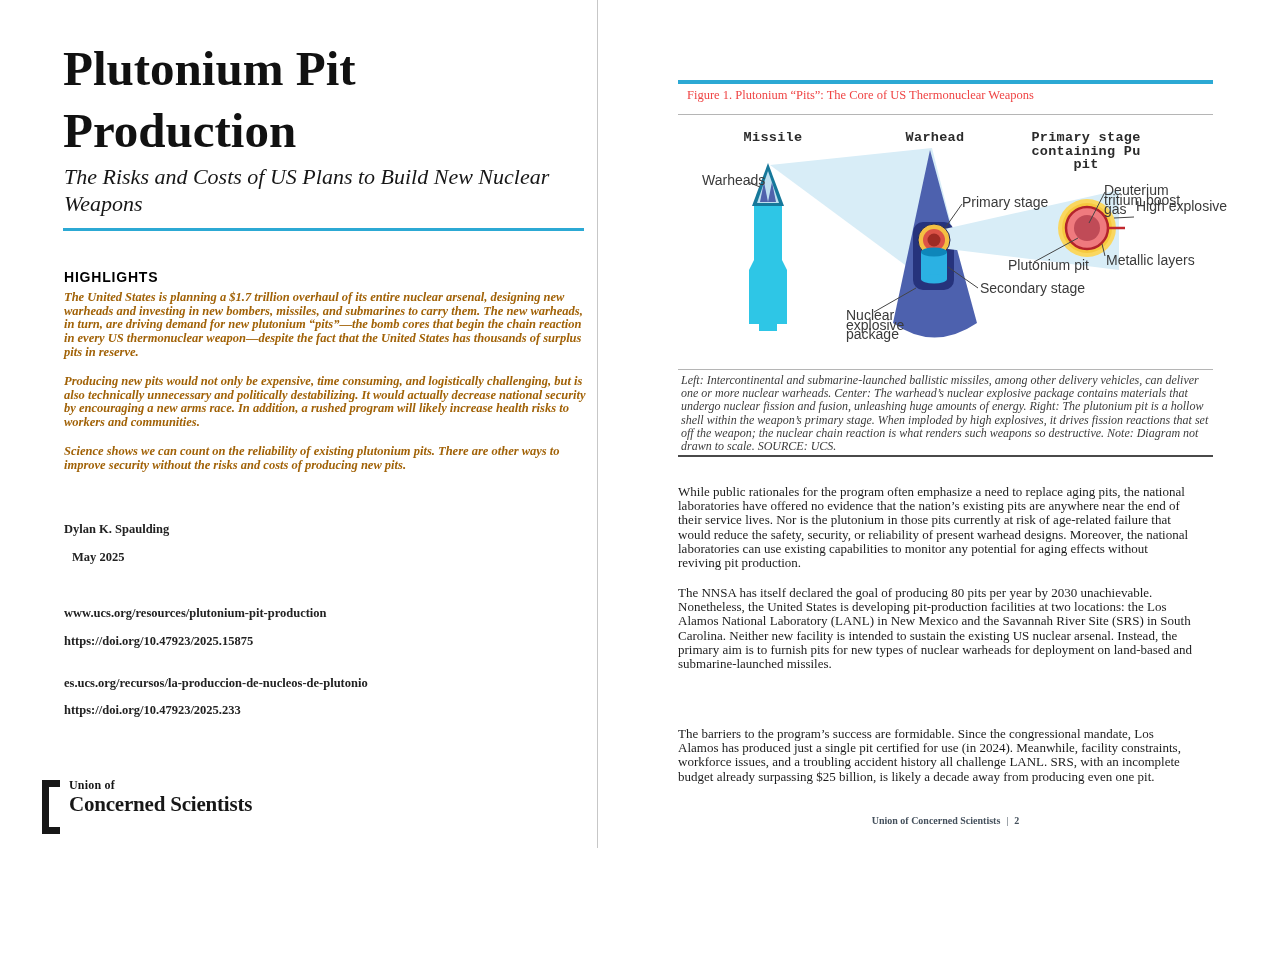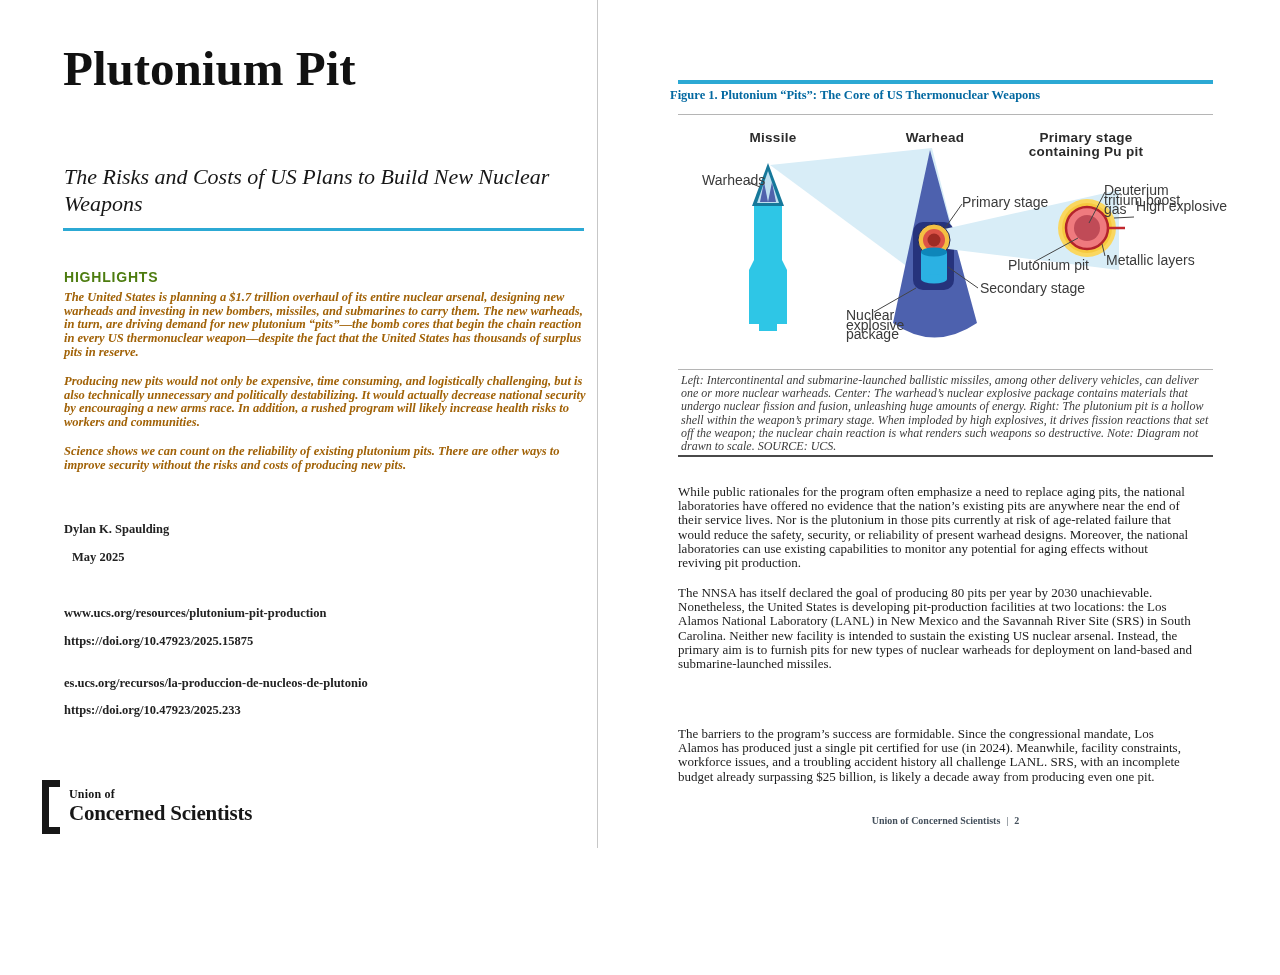--- a/index.html
+++ b/index.html
@@ -6,49 +6,49 @@
   body{width:1280px;height:975px;background:#ffffff;position:relative;overflow:hidden;
        font-family:"Liberation Serif",serif;color:#1c1c1c;}
   .abs{position:absolute;}
   .page-divider{left:597px;top:0;width:1px;height:848px;background:#c7c7c7;}
 
   
   .title{left:63px;top:38px;width:530px;font-size:49px;line-height:62px;font-weight:bold;color:#111;}
   .subtitle{left:64px;top:163px;width:505px;font-size:22px;line-height:27px;font-style:italic;color:#161616;}
   .rule-cyan{left:63px;top:228px;width:521px;height:3px;background:#2CA9D4;}
   .hl-head{left:64px;top:269px;font-family:"Liberation Sans",sans-serif;font-weight:bold;
-           font-size:14px;letter-spacing:.8px;color:#4d7c0f;}
+           font-size:14px;letter-spacing:.8px;color:#000000;}
   .hl-para{left:64px;width:524px;font-size:12.5px;line-height:13.7px;font-weight:bold;
            font-style:italic;color:#a16207;}
   .hl-1{top:291px;} .hl-2{top:375px;} .hl-3{top:445px;}
   .author{left:64px;top:522px;font-size:12.5px;font-weight:bold;color:#222;}
   .date{left:72px;top:550px;font-size:12.5px;font-weight:bold;color:#222;}
   .doclink{left:64px;font-size:12.5px;font-weight:600;color:#222;text-decoration:none;}
   .lnk-1{top:606px;} .lnk-2{top:634px;} .lnk-3{top:676px;} .lnk-4{top:703px;}
-  .logo{left:42px;top:778px;display:flex;align-items:center;}
+  .logo{left:42px;top:778px;display:flex;align-items:flex-start;}
   .logo-bracket{width:11px;height:40px;border:7px solid #171717;border-right:none;margin-right:9px;margin-top:2px;}
   .logo-small{font-size:12px;font-weight:bold;color:#171717;letter-spacing:.2px;}
   .logo-big{font-size:21px;font-weight:bold;color:#171717;margin-top:-1px;letter-spacing:-.2px;}
 
   
   .fig-rule-top{left:678px;top:80px;width:535px;height:4px;background:#2CA9D4;}
-  .fig-title{left:670px;top:88px;width:530px;font-size:12.5px;font-weight:bold;color:#0369a1;}
+  .fig-title{left:687px;top:88px;width:530px;font-size:12.5px;font-weight:normal;color:#ef4444;}
   .rule-thin{left:678px;width:535px;height:1px;background:#b5b5b5;}
   .rt1{top:114px;} .rt2{top:369px;}
   .rule-dark{left:678px;top:455px;width:535px;height:2px;background:#4a4a4a;}
   .fig-caption{left:681px;top:374px;width:528px;font-size:12px;line-height:13.2px;
                font-style:italic;color:#3c3c3c;}
   .body-para{left:678px;width:516px;font-size:13px;line-height:14.2px;color:#1c1c1c;}
   .bp-1{top:485px;} .bp-2{top:586px;} .bp-3{top:687px;margin-top:40px;}
   .footer{left:678px;top:815px;width:535px;text-align:center;font-size:10px;font-weight:bold;color:#44505c;}
   .footer .sep{margin:0 6px;font-weight:normal;}
 
   
   .diagram-svg{left:678px;top:118px;width:535px;height:248px;}
-  .dlabel{position:absolute;font-family:Liberation Sans, sans-serif;font-weight:bold;
+  .dlabel{position:absolute;font-family:Liberation Mono, monospace;font-weight:bold;
           font-size:13.5px;color:#2b2b2b;text-align:center;letter-spacing:.3px;line-height:13.5px;}
   .lbl-missile{left:728px;top:131px;width:90px;}
   .lbl-warhead{left:890px;top:131px;width:90px;}
   .lbl-primary{left:1022px;top:131px;width:128px;}
   .callout{position:absolute;font-family:"Liberation Sans",sans-serif;font-size:14px;
            color:#3a3a3a;line-height:9.5px;white-space:pre-line;}
   .co-warheads{left:702px;top:176px;width:48px;text-align:right;}
   .co-primary{left:962px;top:198px;}
   .co-secondary{left:980px;top:284px;}
   .co-nep{left:846px;top:311px;width:70px;}
@@ -58,20 +58,21 @@
   .co-pit{left:1008px;top:261px;}
 </style>
 </head>
 <body>
 
 <div class="abs page-divider"></div>
 
 <div>
   <div class="abs title">
     <div>Plutonium Pit</div>
+    <div>Production</div>
   </div>
   <div class="abs subtitle">The Risks and Costs of US Plans to Build New Nuclear Weapons</div>
   <div class="abs rule-cyan"></div>
 
   <div class="abs hl-head">HIGHLIGHTS</div>
   <div class="abs hl-para hl-1">The United States is planning a $1.7 trillion overhaul of its entire nuclear arsenal, designing new warheads and investing in new bombers, missiles, and submarines to carry them. The new warheads, in turn, are driving demand for new plutonium “pits”—the bomb cores that begin the chain reaction in every US thermonuclear weapon—despite the fact that the United States has thousands of surplus pits in reserve.</div>
   <div class="abs hl-para hl-2">Producing new pits would not only be expensive, time consuming, and logistically challenging, but is also technically unnecessary and politically destabilizing. It would actually decrease national security by encouraging a new arms race. In addition, a rushed program will likely increase health risks to workers and communities.</div>
   <div class="abs hl-para hl-3">Science shows we can count on the reliability of existing plutonium pits. There are other ways to improve security without the risks and costs of producing new pits.</div>
 
   <div class="abs author">Dylan K. Spaulding</div>

